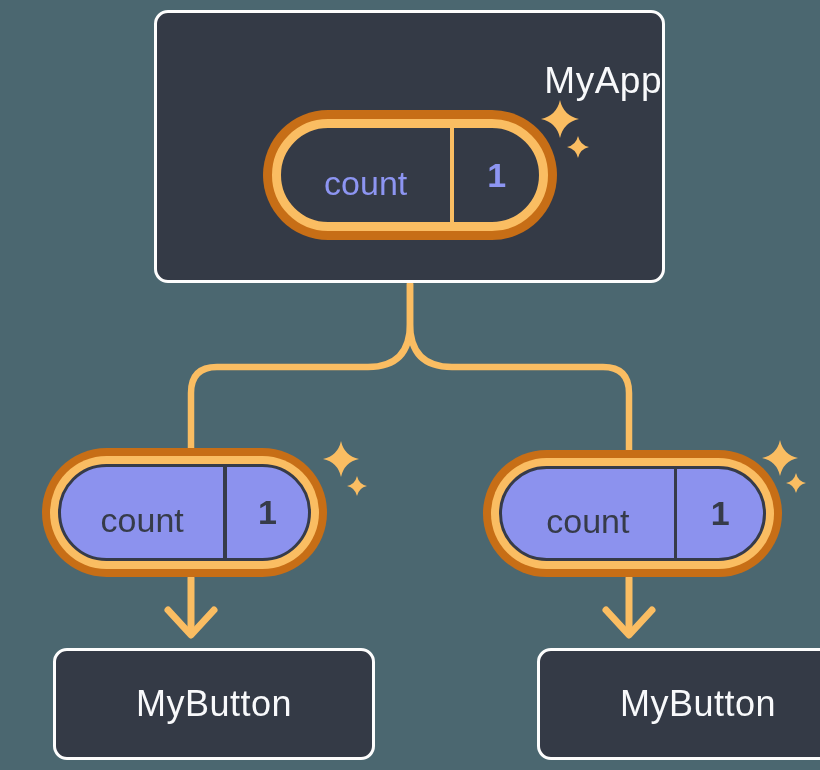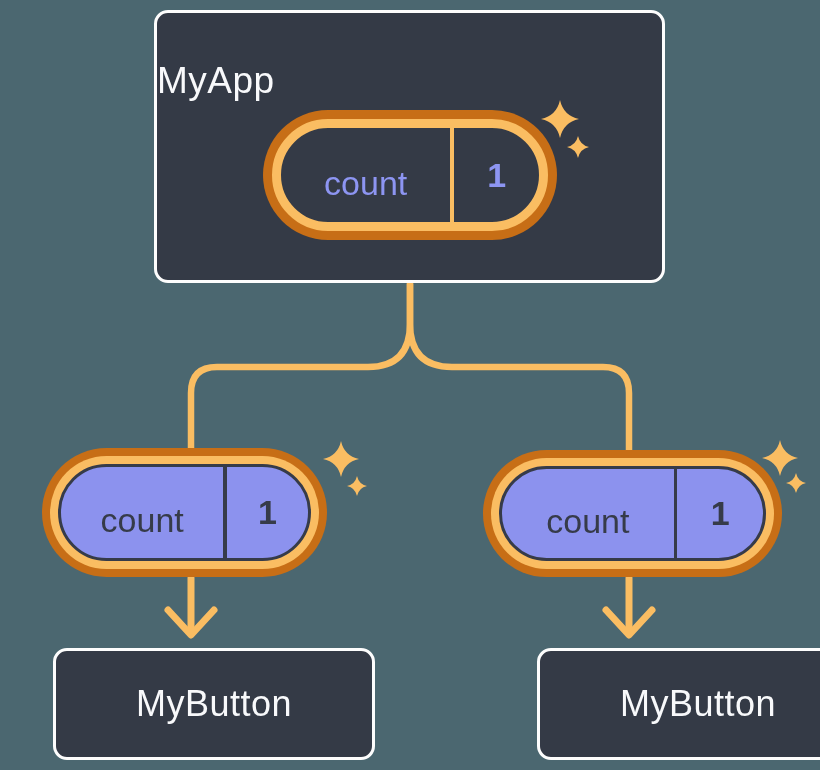--- a/index.html
+++ b/index.html
@@ -19,21 +19,21 @@
   .connector-path { stroke: var(--connector); stroke-width: 6.5; fill: none; stroke-linecap: round; }
   .arrow-path { stroke: var(--connector); stroke-width: 7; fill: none; stroke-linecap: round; stroke-linejoin: round; }
 
   .node {
     position: absolute; background: var(--node_fill);
     border: 3px solid var(--node_border); border-radius: 14px;
   }
   .node-root { left: 154px; top: 10px; width: 511px; height: 273px; }
   .node-title {
     position: absolute; top: 46px; left: 0; width: 100%;
-    text-align: left; font-size: 37px; line-height: 44px;
+    text-align: right; font-size: 37px; line-height: 44px;
     color: var(--title_text); letter-spacing: 0.5px;
   }
   .node-leaf { width: 322px; height: 112px; top: 648px; display: flex; align-items: center; justify-content: center; margin-left: 44px; }
   .node-leaf .leaf-title { font-size: 36px; color: var(--title_text); letter-spacing: 0.5px; }
   .node-leaf-1 { left: 9px; }
   .node-leaf-2 { left: 493px; }
 
   .pill { position: absolute; display: flex; align-items: stretch; border-radius: 999px; }
   .state-pill {
     left: 272px; top: 119px; width: 276px; height: 112px;

